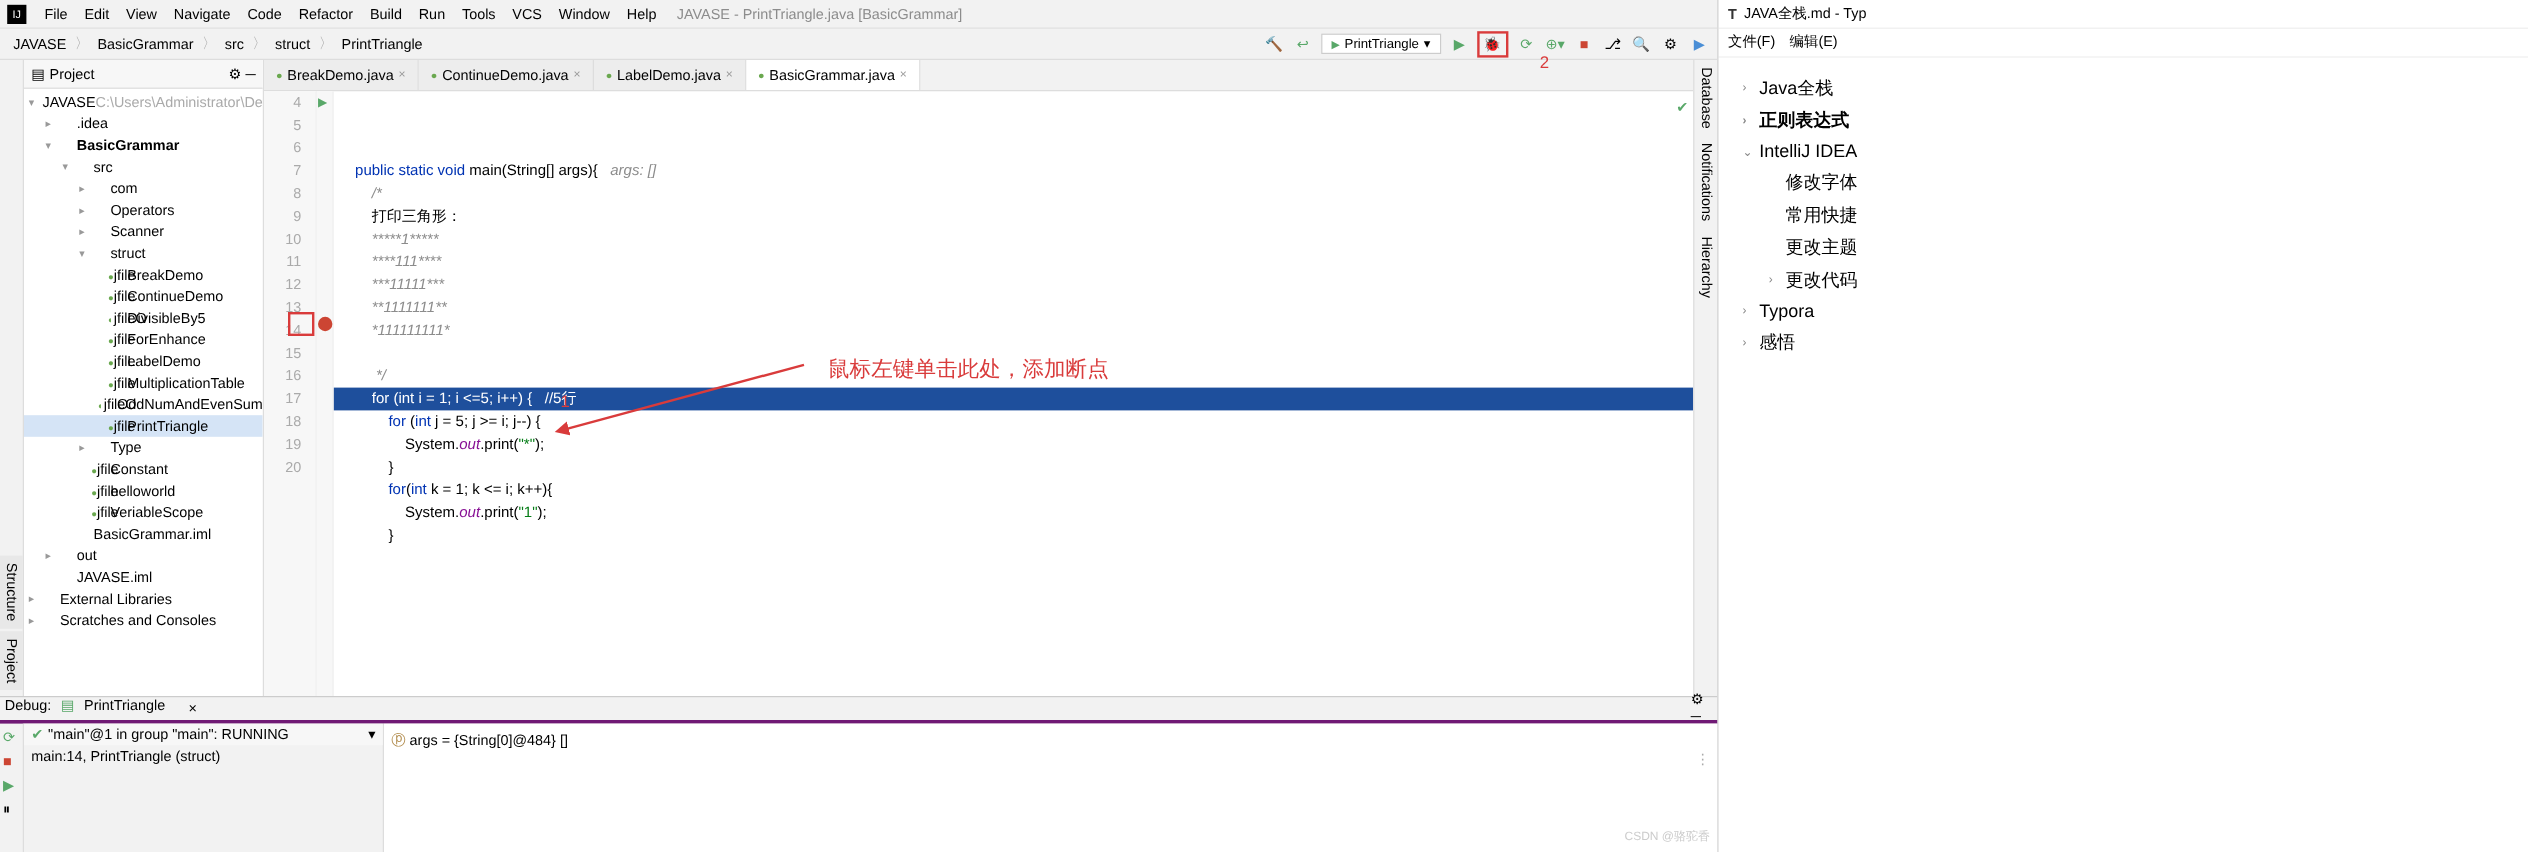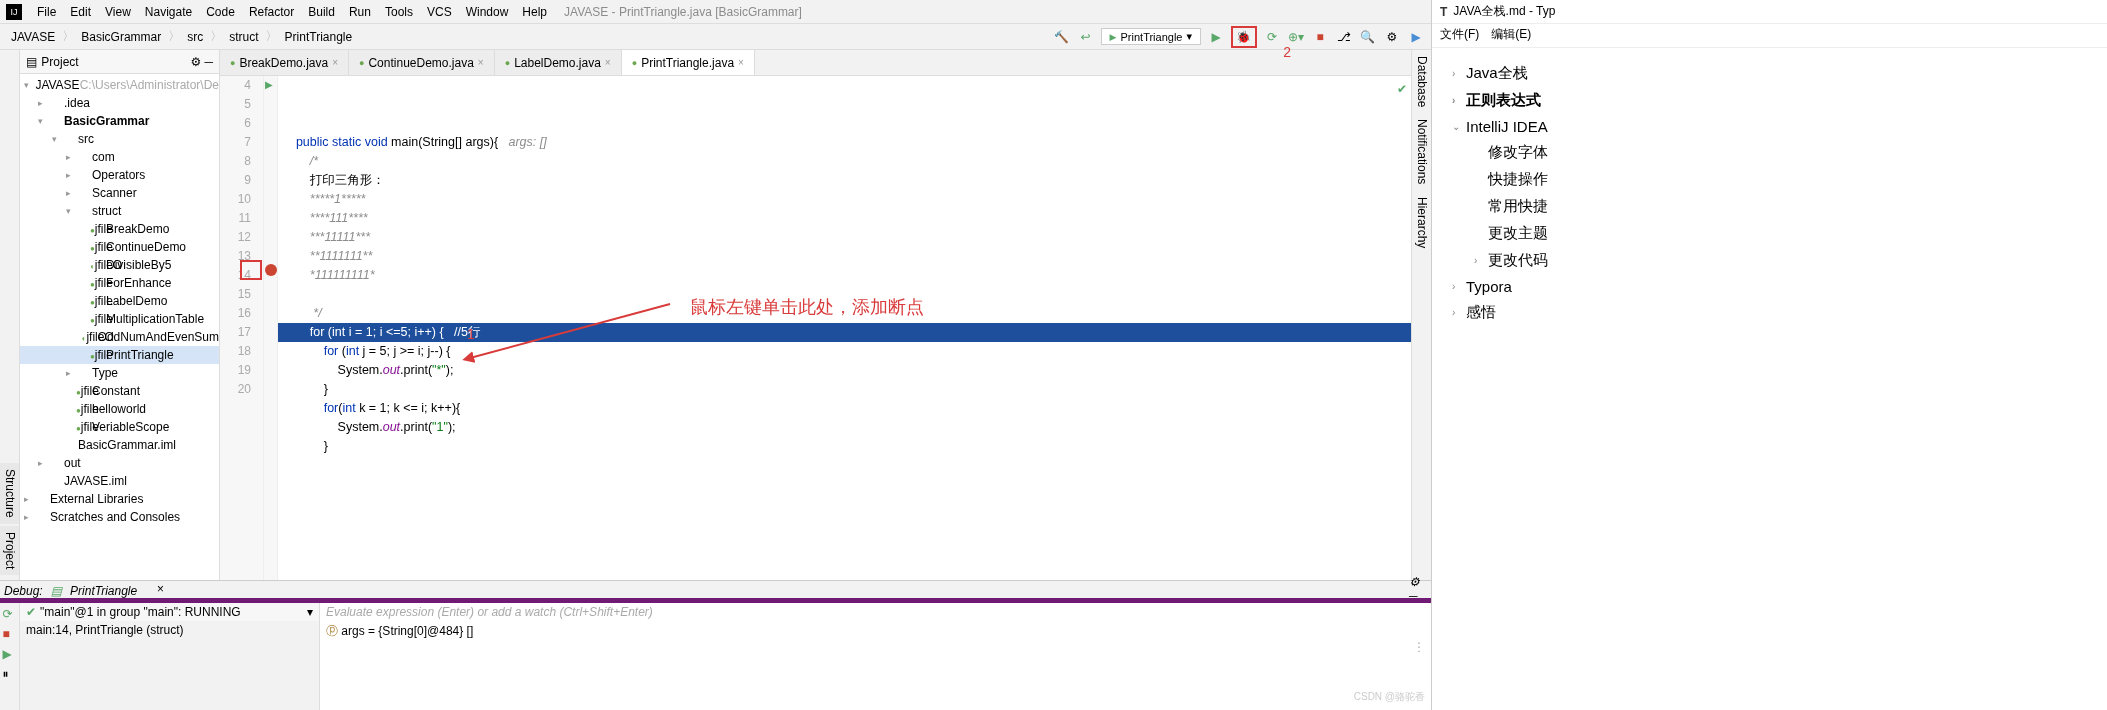--- a/index.html
+++ b/index.html
@@ -52,21 +52,21 @@
 .str { color: #067d17; }
 .field { color: #871094; font-style: italic; }
 .ann-label1 { position: absolute; color: #d93b3b; font-size: 14px; left: 247px; top: 250px; }
 .ann-label2 { position: absolute; color: #d93b3b; font-size: 14px; right: 140px; top: 44px; }
 .ann-text { position: absolute; color: #d93b3b; font-size: 18px; left: 470px; top: 219px; text-align: right; }
 .arrow-svg { position: absolute; left: 240px; top: 222px; pointer-events: none; }
 .right-strip { width: 20px; background: #f2f2f2; border-left: 1px solid #ddd; writing-mode: vertical-rl; display: flex; }
 .right-strip .tool { padding: 6px 2px; text-align: center; }
 .check { position: absolute; right: 4px; top: 4px; color: #59a869; font-size: 12px; }
 .debug-panel { height: 130px; border-top: 1px solid #ccc; background: #f2f2f2; display: flex; flex-direction: column; }
-.debug-tabbar { display: flex; align-items: flex-end; height: 22px; border-bottom: 5px solid #701a75; padding: 0 4px; gap: 8px; font-style: italic; }
+.debug-tabbar { display: flex; align-items: flex-start; height: 22px; border-bottom: 3px solid #701a75; padding: 0 4px; gap: 8px; }
 .debug-content { flex: 1; display: flex; }
 .debug-left { width: 20px; border-right: 1px solid #ddd; display: flex; flex-direction: column; align-items: center; gap: 6px; padding: 4px 0; }
 .debug-left .btn { width: 14px; height: 14px; cursor: pointer; }
 .debug-mid { width: 300px; border-right: 1px solid #ddd; display: flex; flex-direction: column; }
 .debug-tabs2 { display: flex; height: 22px; border-bottom: 1px solid #ddd; }
 .dtab { padding: 2px 8px; border-right: 1px solid #ddd; cursor: pointer; }
 .dtab.active { background: #fff; }
 .debug-step { display: flex; gap: 4px; padding: 2px 4px; align-items: center; }
 .debug-step .sbtn { width: 16px; height: 16px; color: #4a8ed6; cursor: pointer; display: flex; align-items: center; justify-content: center; }
 .frame-row { padding: 2px 6px; display: flex; align-items: center; gap: 4px; }
@@ -283,21 +283,21 @@
             <span>ContinueDemo.java</span>
             <span class="x">×</span>
           </div>
           <div class="tab">
             <span style="color:#6aa84f;font-size:9px">●</span>
             <span>LabelDemo.java</span>
             <span class="x">×</span>
           </div>
           <div class="tab active">
             <span style="color:#6aa84f;font-size:9px">●</span>
-            <span>PrintTriangle.java</span>
+            <span>BasicGrammar.java</span>
             <span class="x">×</span>
           </div>
         </div>
       <div class="code-area">
         <div class="gutter" id="gutter">
             <div class="ln">4</div>
             <div class="ln">5</div>
             <div class="ln">6</div>
             <div class="ln">7</div>
             <div class="ln">8</div>
@@ -361,21 +361,20 @@
         <div class="frame-row hdr">
           <span style="color:#59a869">✔</span>
             <span>"main"@1 in group "main": RUNNING</span>
             <span style="margin-left:auto">▾</span>
         </div>
         <div class="frame-row">
           <span>main:14, PrintTriangle (struct)</span>
         </div>
       </div>
       <div class="debug-vars">
-        <div class="hint">Evaluate expression (Enter) or add a watch (Ctrl+Shift+Enter)</div>
         <div style="margin-top:4px">
           <span style="color:#b08a4a">ⓟ</span> <span>args = {String[0]@484} []</span>
         </div>
         <span style="float:right;color:#aaa">⋮</span>
       </div>
     </div>
   </div>
   <span class="watermark">CSDN @骆驼香</span>
 </div>
 
@@ -401,24 +400,20 @@
         <div class="outline-item l1">
           <span class="chev">⌄</span>
           <span>IntelliJ IDEA</span>
         </div>
         <div class="outline-item l2">
           <span class="chev"></span>
           <span>修改字体</span>
         </div>
         <div class="outline-item l2">
           <span class="chev"></span>
-          <span>快捷操作</span>
-        </div>
-        <div class="outline-item l2">
-          <span class="chev"></span>
           <span>常用快捷</span>
         </div>
         <div class="outline-item l2">
           <span class="chev"></span>
           <span>更改主题</span>
         </div>
         <div class="outline-item l2">
           <span class="chev">›</span>
           <span>更改代码</span>
         </div>

